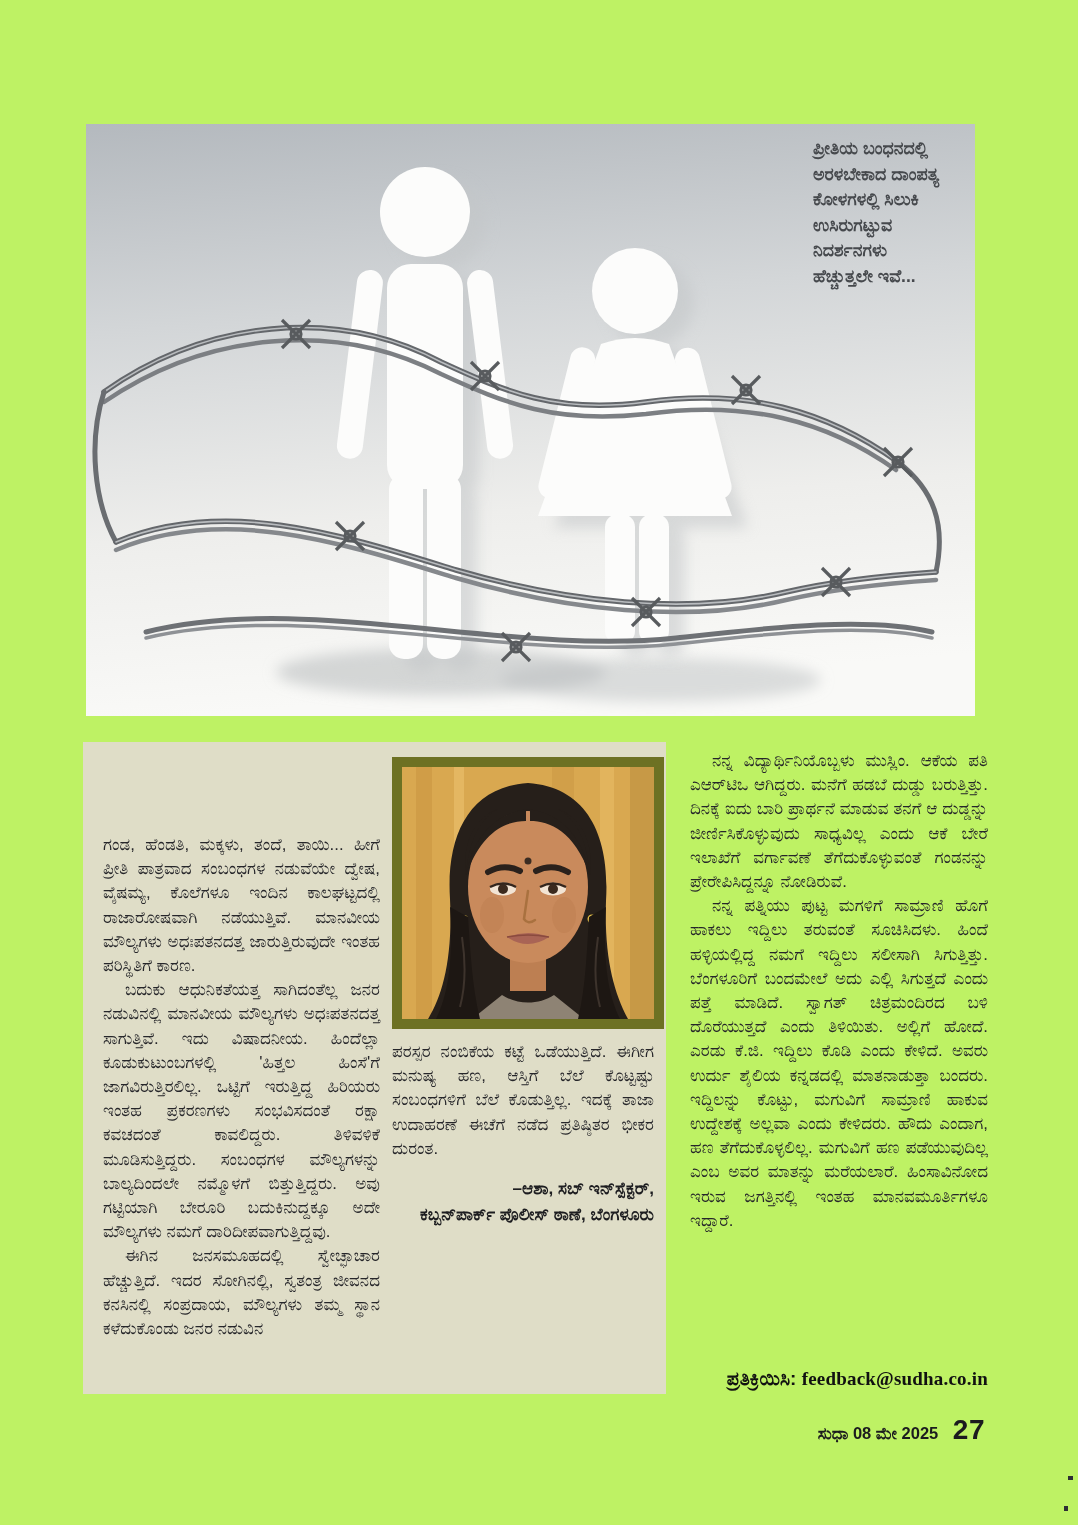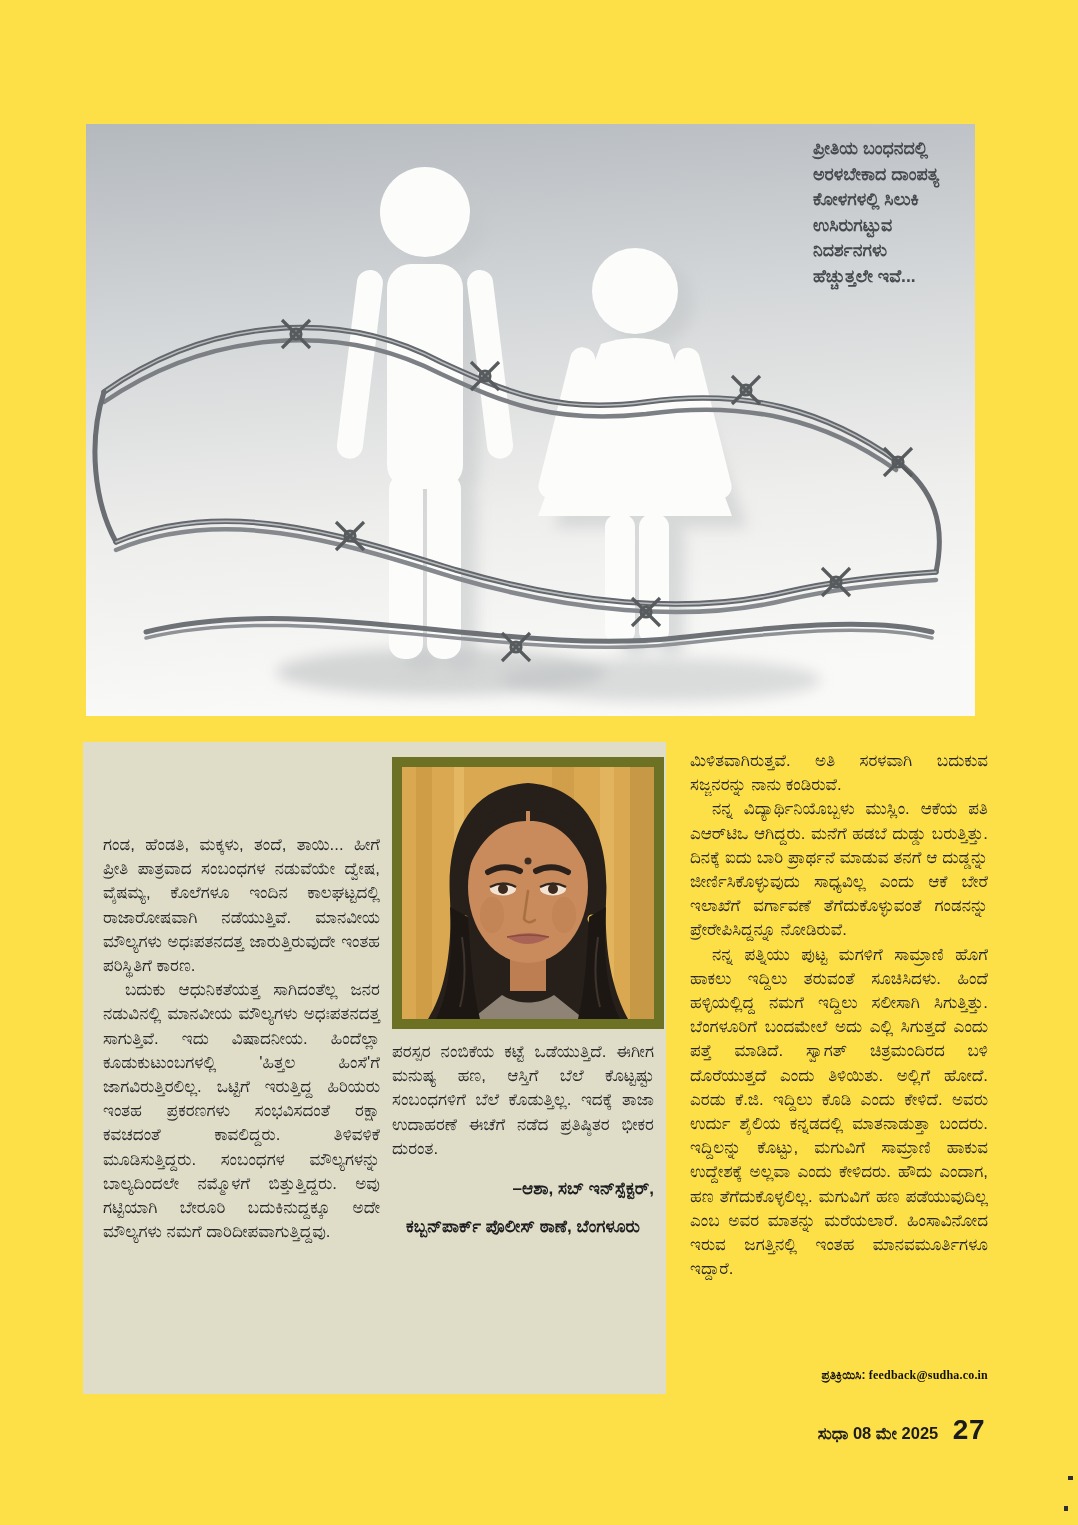--- a/index.html
+++ b/index.html
@@ -1,17 +1,17 @@
 <!DOCTYPE html>
 <html><head>
 <meta charset="utf-8">
 <style>
   html,body{margin:0;padding:0;background:#ffffff;}
   .page{
-    position:relative;width:1078px;height:1525px;background:#fde047;
+    position:relative;width:1078px;height:1525px;background:#bef264;
     font-family:"Liberation Sans", sans-serif;overflow:hidden;
   }
   
   .hero{
     position:absolute;left:86px;top:124px;width:889px;height:592px;overflow:hidden;
   }
   .hero svg{display:block;width:100%;height:100%;}
   .hero-caption{
     position:absolute;left:813px;top:136px;width:175px;
     font-size:17.5px;line-height:25.5px;font-weight:600;color:#46494d;
@@ -35,21 +35,21 @@
   .byline{margin-top:15px;font-weight:700;text-align:right;font-size:17px;line-height:26px;color:#1d1d20;}
   
   .portrait{
     position:absolute;left:392px;top:757px;width:252px;height:252px;
     border:10px solid #6d7123;background:#d9a850;
   }
   .portrait svg{display:block;width:100%;height:100%;}
   
   .feedback{
     position:absolute;left:640px;top:1368px;width:348px;text-align:right;
-    font-size:12px;color:#111;
+    font-size:19px;color:#111;
   }
   .feedback .kn{font-weight:700;}
   .feedback .em{font-family:"Liberation Serif", serif;font-weight:700;letter-spacing:.2px;}
   .footer{
     position:absolute;left:640px;top:1414px;width:345px;text-align:right;
     font-size:16.5px;font-weight:700;color:#1b1b1e;
   }
   .footer .pgno{font-size:28px;margin-left:10px;letter-spacing:.5px;}
   .speck{position:absolute;background:#2e2e35;}
   .speck.s1{left:1068px;top:1476px;width:5px;height:4px;}
@@ -176,20 +176,21 @@
     <span>ನಿದರ್ಶನಗಳು</span>
     <span>ಹೆಚ್ಚುತ್ತಲೇ ಇವೆ...</span>
   </div>
 
   <div class="article-box"></div>
 
 
   <div class="col col1">
     <p>ಗಂಡ, ಹೆಂಡತಿ, ಮಕ್ಕಳು, ತಂದೆ, ತಾಯಿ... ಹೀಗೆ ಪ್ರೀತಿ ಪಾತ್ರವಾದ ಸಂಬಂಧಗಳ ನಡುವೆಯೇ ದ್ವೇಷ, ವೈಷಮ್ಯ, ಕೊಲೆಗಳೂ ಇಂದಿನ ಕಾಲಘಟ್ಟದಲ್ಲಿ ರಾಜಾರೋಷವಾಗಿ ನಡೆಯುತ್ತಿವೆ. ಮಾನವೀಯ ಮೌಲ್ಯಗಳು ಅಧಃಪತನದತ್ತ ಜಾರುತ್ತಿರುವುದೇ ಇಂತಹ ಪರಿಸ್ಥಿತಿಗೆ ಕಾರಣ.</p>
     <p class="indent">ಬದುಕು ಆಧುನಿಕತೆಯತ್ತ ಸಾಗಿದಂತೆಲ್ಲ ಜನರ ನಡುವಿನಲ್ಲಿ ಮಾನವೀಯ ಮೌಲ್ಯಗಳು ಅಧಃಪತನದತ್ತ ಸಾಗುತ್ತಿವೆ. ಇದು ವಿಷಾದನೀಯ. ಹಿಂದೆಲ್ಲಾ ಕೂಡುಕುಟುಂಬಗಳಲ್ಲಿ 'ಹಿತ್ತಲ ಹಿಂಸೆ'ಗೆ ಜಾಗವಿರುತ್ತಿರಲಿಲ್ಲ. ಒಟ್ಟಿಗೆ ಇರುತ್ತಿದ್ದ ಹಿರಿಯರು ಇಂತಹ ಪ್ರಕರಣಗಳು ಸಂಭವಿಸದಂತೆ ರಕ್ಷಾ ಕವಚದಂತೆ ಕಾವಲಿದ್ದರು. ತಿಳಿವಳಿಕೆ ಮೂಡಿಸುತ್ತಿದ್ದರು. ಸಂಬಂಧಗಳ ಮೌಲ್ಯಗಳನ್ನು ಬಾಲ್ಯದಿಂದಲೇ ನಮ್ಮೊಳಗೆ ಬಿತ್ತುತ್ತಿದ್ದರು. ಅವು ಗಟ್ಟಿಯಾಗಿ ಬೇರೂರಿ ಬದುಕಿನುದ್ದಕ್ಕೂ ಅದೇ ಮೌಲ್ಯಗಳು ನಮಗೆ ದಾರಿದೀಪವಾಗುತ್ತಿದ್ದವು.</p>
+    <p class="indent">ಈಗಿನ ಜನಸಮೂಹದಲ್ಲಿ ಸ್ವೇಚ್ಛಾಚಾರ ಹೆಚ್ಚುತ್ತಿದೆ. ಇದರ ಸೋಗಿನಲ್ಲಿ, ಸ್ವತಂತ್ರ ಜೀವನದ ಕನಸಿನಲ್ಲಿ ಸಂಪ್ರದಾಯ, ಮೌಲ್ಯಗಳು ತಮ್ಮ ಸ್ಥಾನ ಕಳೆದುಕೊಂಡು ಜನರ ನಡುವಿನ</p>
   </div>
 
   <div class="portrait">
     <svg viewBox="0 0 252 252" xmlns="http://www.w3.org/2000/svg">
       <g>
         <rect x="0" y="0" width="252" height="252" fill="#d9a850"></rect>
         <rect x="14" y="0" width="16" height="252" fill="#c89440" opacity="0.55"></rect>
         <rect x="52" y="0" width="10" height="252" fill="#e8bd6a" opacity="0.7"></rect>
         <rect x="150" y="0" width="22" height="252" fill="#c89440" opacity="0.45"></rect>
         <rect x="198" y="0" width="14" height="252" fill="#e5b963" opacity="0.7"></rect>
@@ -235,25 +236,24 @@
         <path d="M48,140 C 52,200 44,232 34,252 L 78,252 C 70,220 68,180 66,150 Z" fill="#1d1713"></path>
         <path d="M204,140 C 200,200 208,232 218,252 L 176,252 C 184,220 185,180 187,150 Z" fill="#1d1713"></path>
         <path d="M60,170 q 6,40 -2,70 M 196,170 q -6,40 2,70" stroke="#3d332c" stroke-width="2" fill="none"></path>
       </g>
     </svg>
   </div>
 
   <div class="col col2">
     <p>ಪರಸ್ಪರ ನಂಬಿಕೆಯ ಕಟ್ಟೆ ಒಡೆಯುತ್ತಿದೆ. ಈಗೀಗ ಮನುಷ್ಯ ಹಣ, ಆಸ್ತಿಗೆ ಬೆಲೆ ಕೊಟ್ಟಷ್ಟು ಸಂಬಂಧಗಳಿಗೆ ಬೆಲೆ ಕೊಡುತ್ತಿಲ್ಲ. ಇದಕ್ಕೆ ತಾಜಾ ಉದಾಹರಣೆ ಈಚೆಗೆ ನಡೆದ ಪ್ರತಿಷ್ಠಿತರ ಭೀಕರ ದುರಂತ.</p>
     <div class="byline">–ಆಶಾ, ಸಬ್ ಇನ್‌ಸ್ಪೆಕ್ಟರ್,</div>
-    <div class="byline" style="margin-top:12px;text-align:center;">ಕಬ್ಬನ್‌ಪಾರ್ಕ್ ಪೊಲೀಸ್ ಠಾಣೆ, ಬೆಂಗಳೂರು</div>
+    <div class="byline" style="margin-top:0;">ಕಬ್ಬನ್‌ಪಾರ್ಕ್ ಪೊಲೀಸ್ ಠಾಣೆ, ಬೆಂಗಳೂರು</div>
   </div>
 
   <div class="col col3">
-    <p>ಮಿಳಿತವಾಗಿರುತ್ತವೆ. ಅತಿ ಸರಳವಾಗಿ ಬದುಕುವ ಸಜ್ಜನರನ್ನು ನಾನು ಕಂಡಿರುವೆ.</p>
     <p class="indent">ನನ್ನ ವಿದ್ಯಾರ್ಥಿನಿಯೊಬ್ಬಳು ಮುಸ್ಲಿಂ. ಆಕೆಯ ಪತಿ ಎಆರ್‌ಟಿಒ ಆಗಿದ್ದರು. ಮನೆಗೆ ಹಡಬೆ ದುಡ್ಡು ಬರುತ್ತಿತ್ತು. ದಿನಕ್ಕೆ ಐದು ಬಾರಿ ಪ್ರಾರ್ಥನೆ ಮಾಡುವ ತನಗೆ ಆ ದುಡ್ಡನ್ನು ಜೀರ್ಣಿಸಿಕೊಳ್ಳುವುದು ಸಾಧ್ಯವಿಲ್ಲ ಎಂದು ಆಕೆ ಬೇರೆ ಇಲಾಖೆಗೆ ವರ್ಗಾವಣೆ ತೆಗೆದುಕೊಳ್ಳುವಂತೆ ಗಂಡನನ್ನು ಪ್ರೇರೇಪಿಸಿದ್ದನ್ನೂ ನೋಡಿರುವೆ.</p>
     <p class="indent">ನನ್ನ ಪತ್ನಿಯು ಪುಟ್ಟ ಮಗಳಿಗೆ ಸಾಮ್ರಾಣಿ ಹೊಗೆ ಹಾಕಲು ಇದ್ದಿಲು ತರುವಂತೆ ಸೂಚಿಸಿದಳು. ಹಿಂದೆ ಹಳ್ಳಿಯಲ್ಲಿದ್ದ ನಮಗೆ ಇದ್ದಿಲು ಸಲೀಸಾಗಿ ಸಿಗುತ್ತಿತ್ತು. ಬೆಂಗಳೂರಿಗೆ ಬಂದಮೇಲೆ ಅದು ಎಲ್ಲಿ ಸಿಗುತ್ತದೆ ಎಂದು ಪತ್ತೆ ಮಾಡಿದೆ. ಸ್ವಾಗತ್ ಚಿತ್ರಮಂದಿರದ ಬಳಿ ದೊರೆಯುತ್ತದೆ ಎಂದು ತಿಳಿಯಿತು. ಅಲ್ಲಿಗೆ ಹೋದೆ. ಎರಡು ಕೆ.ಜಿ. ಇದ್ದಿಲು ಕೊಡಿ ಎಂದು ಕೇಳಿದೆ. ಅವರು ಉರ್ದು ಶೈಲಿಯ ಕನ್ನಡದಲ್ಲಿ ಮಾತನಾಡುತ್ತಾ ಬಂದರು. ಇದ್ದಿಲನ್ನು ಕೊಟ್ಟು, ಮಗುವಿಗೆ ಸಾಮ್ರಾಣಿ ಹಾಕುವ ಉದ್ದೇಶಕ್ಕೆ ಅಲ್ಲವಾ ಎಂದು ಕೇಳಿದರು. ಹೌದು ಎಂದಾಗ, ಹಣ ತೆಗೆದುಕೊಳ್ಳಲಿಲ್ಲ. ಮಗುವಿಗೆ ಹಣ ಪಡೆಯುವುದಿಲ್ಲ ಎಂಬ ಅವರ ಮಾತನ್ನು ಮರೆಯಲಾರೆ. ಹಿಂಸಾವಿನೋದ ಇರುವ ಜಗತ್ತಿನಲ್ಲಿ ಇಂತಹ ಮಾನವಮೂರ್ತಿಗಳೂ ಇದ್ದಾರೆ.</p>
   </div>
 
   <div class="feedback">
     <span class="kn">ಪ್ರತಿಕ್ರಿಯಿಸಿ:</span>
     <span class="em">feedback@sudha.co.in</span>
   </div>
 
   <div class="footer">

